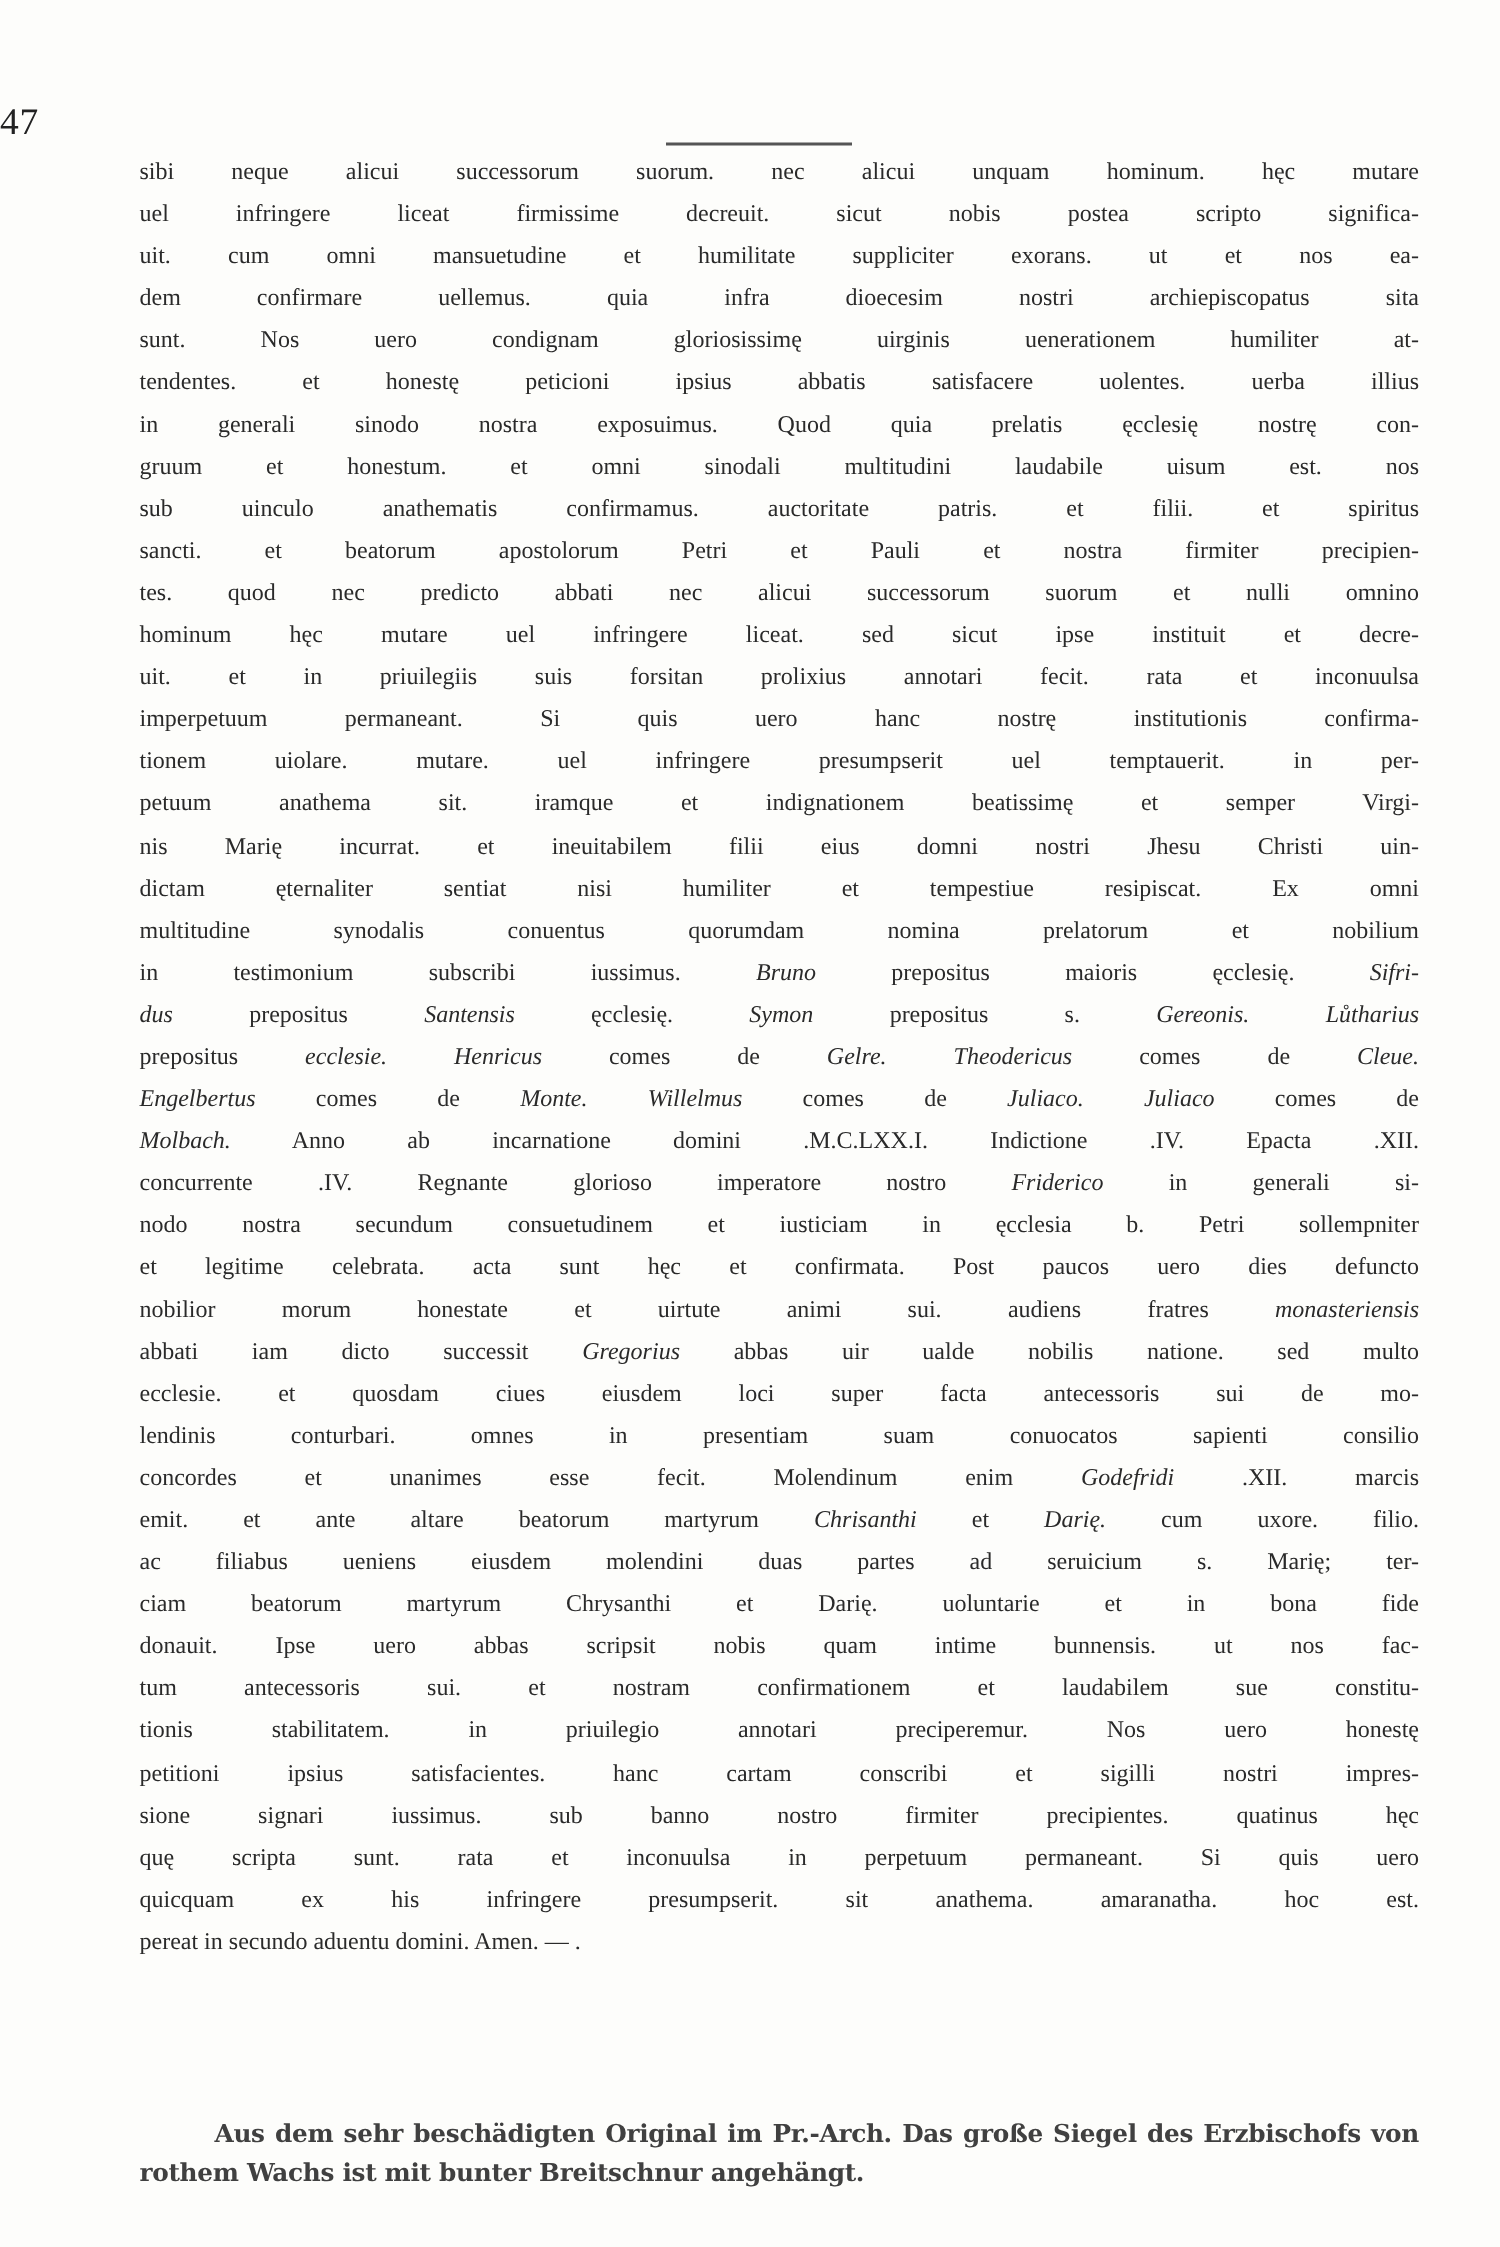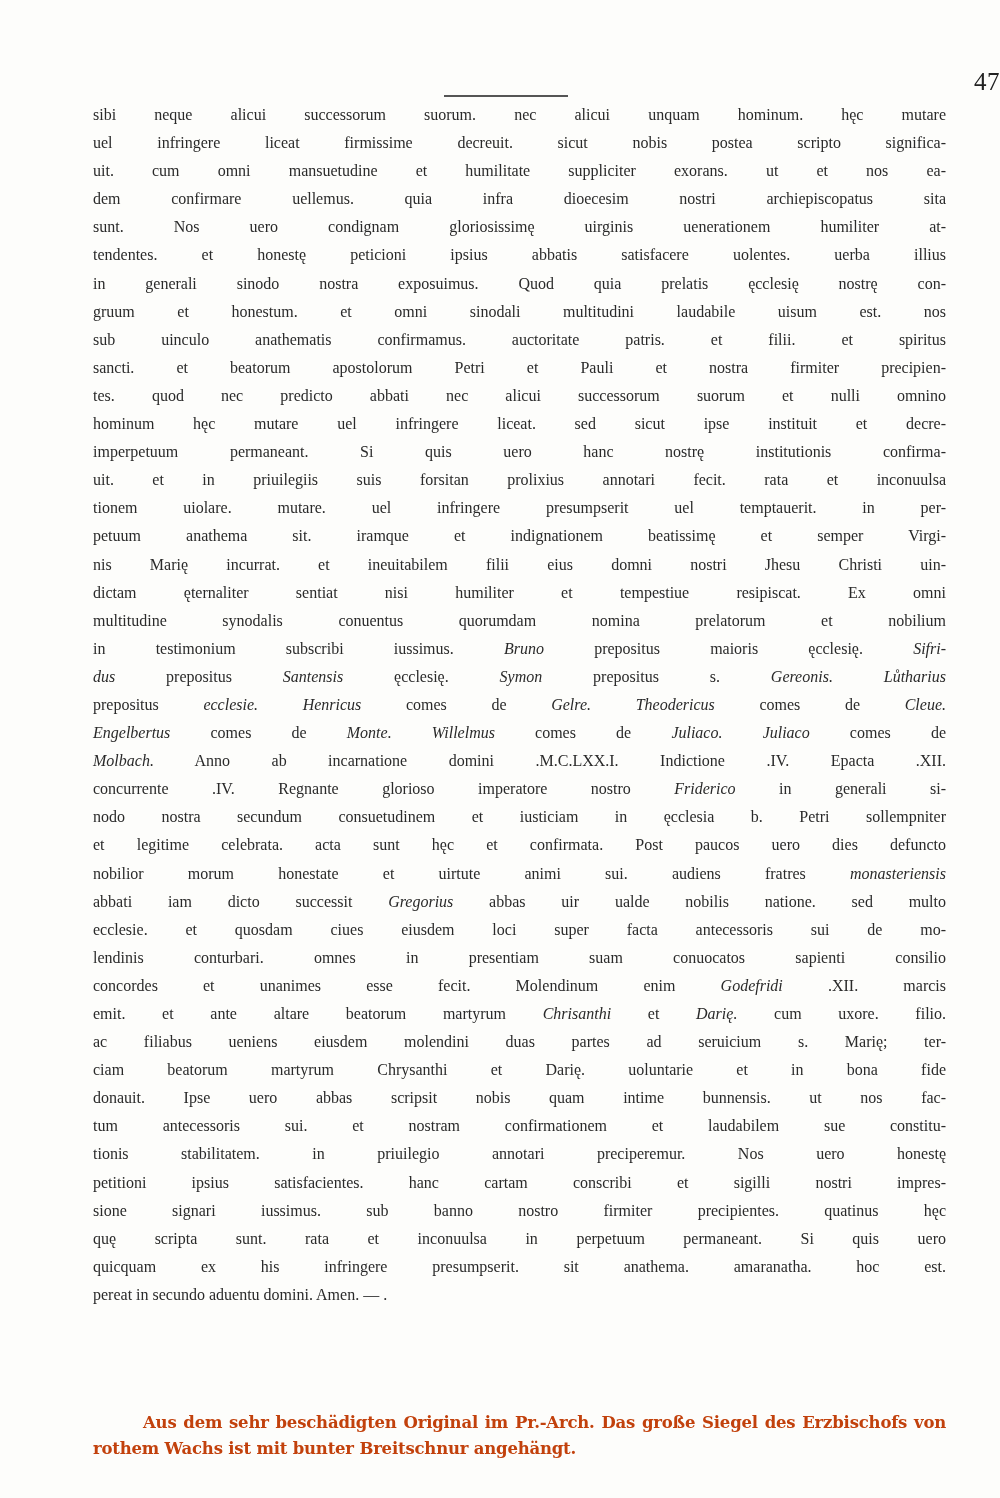--- a/index.html
+++ b/index.html
@@ -1,41 +1,41 @@
 <!DOCTYPE html>
 <html><head>
 <meta charset="utf-8">
 <style>
   html, body { margin: 0; padding: 0; }
   body {
     width: 1000px; height: 1498px; background: #fdfdfb; position: relative; overflow: hidden;
     font-family: "Liberation Serif", "DejaVu Serif", serif; color: #2a2a2a;
   }
   .page-number {
-    position: absolute; top: 68px; left: 0; width: 1000px; text-align: right;
+    position: absolute; top: 68px; left: 0; width: 1000px; text-align: left;
     font-size: 25px; color: #222; letter-spacing: 0.5px;
   }
   .page-rule {
     position: absolute; top: 95px; left: 444px; width: 124px; height: 2px; background: #555;
   }
   .body-text {
     position: absolute; top: 101px; left: 93px; width: 853px;
   }
   .line {
     height: 28.1px; line-height: 28.1px; font-size: 16px; white-space: nowrap;
     text-align: justify; text-align-last: justify; display: block;
   }
   .line.last { text-align-last: left; }
   .it { font-style: italic; }
   .footnote {
     position: absolute; top: 1410px; left: 93px; width: 853px;
   }
   .fline {
     height: 26px; line-height: 26px; font-size: 16.5px; white-space: nowrap;
-    font-family: "DejaVu Serif", serif; font-weight: bold; color: #c2410c; letter-spacing: -0.2px;
+    font-family: "DejaVu Serif", serif; font-weight: bold; color: #404040; letter-spacing: -0.2px;
   }
   .fline.first { padding-left: 50px; text-align: justify; text-align-last: justify; }
 </style>
 </head>
 <body>
 
 <div class="page-number">47</div>
 <div class="page-rule"></div>
 
 <div class="body-text" id="body-text">
@@ -44,22 +44,22 @@
     <div class="line"><span>uit. cum omni mansuetudine et humilitate suppliciter exorans. ut et nos ea-</span></div>
     <div class="line"><span>dem confirmare uellemus. quia infra dioecesim nostri archiepiscopatus sita</span></div>
     <div class="line"><span>sunt. Nos uero condignam gloriosissimę uirginis uenerationem humiliter at-</span></div>
     <div class="line"><span>tendentes. et honestę peticioni ipsius abbatis satisfacere uolentes. uerba illius</span></div>
     <div class="line"><span>in generali sinodo nostra exposuimus. Quod quia prelatis ęcclesię nostrę con-</span></div>
     <div class="line"><span>gruum et honestum. et omni sinodali multitudini laudabile uisum est. nos</span></div>
     <div class="line"><span>sub uinculo anathematis confirmamus. auctoritate patris. et filii. et spiritus</span></div>
     <div class="line"><span>sancti. et beatorum apostolorum Petri et Pauli et nostra firmiter precipien-</span></div>
     <div class="line"><span>tes. quod nec predicto abbati nec alicui successorum suorum et nulli omnino</span></div>
     <div class="line"><span>hominum hęc mutare uel infringere liceat. sed sicut ipse instituit et decre-</span></div>
+    <div class="line"><span>uit. et in priuilegiis suis forsitan prolixius annotari fecit. rata et inconuulsa</span></div>
     <div class="line"><span>imperpetuum permaneant. Si quis uero hanc nostrę institutionis confirma-</span></div>
-    <div class="line"><span>uit. et in priuilegiis suis forsitan prolixius annotari fecit. rata et inconuulsa</span></div>
     <div class="line"><span>tionem uiolare. mutare. uel infringere presumpserit uel temptauerit. in per-</span></div>
     <div class="line"><span>petuum anathema sit. iramque et indignationem beatissimę et semper Virgi-</span></div>
     <div class="line"><span>nis Marię incurrat. et ineuitabilem filii eius domni nostri Jhesu Christi uin-</span></div>
     <div class="line"><span>dictam ęternaliter sentiat nisi humiliter et tempestiue resipiscat. Ex omni</span></div>
     <div class="line"><span>multitudine synodalis conuentus quorumdam nomina prelatorum et nobilium</span></div>
     <div class="line"><span>in testimonium subscribi iussimus. </span><span class="it">Bruno</span><span> prepositus maioris ęcclesię. </span><span class="it">Sifri-</span></div>
     <div class="line"><span class="it">dus</span><span> prepositus </span><span class="it">Santensis</span><span> ęcclesię. </span><span class="it">Symon</span><span> prepositus s. </span><span class="it">Gereonis.</span><span> </span><span class="it">Lůtharius</span></div>
     <div class="line"><span>prepositus </span><span class="it">ecclesie.</span><span> </span><span class="it">Henricus</span><span> comes de </span><span class="it">Gelre.</span><span> </span><span class="it">Theodericus</span><span> comes de </span><span class="it">Cleue.</span></div>
     <div class="line"><span class="it">Engelbertus</span><span> comes de </span><span class="it">Monte.</span><span> </span><span class="it">Willelmus</span><span> comes de </span><span class="it">Juliaco.</span><span> </span><span class="it">Juliaco</span><span> comes de</span></div>
     <div class="line"><span class="it">Molbach.</span><span> Anno ab incarnatione domini .M.C.LXX.I. Indictione .IV. Epacta .XII.</span></div>

